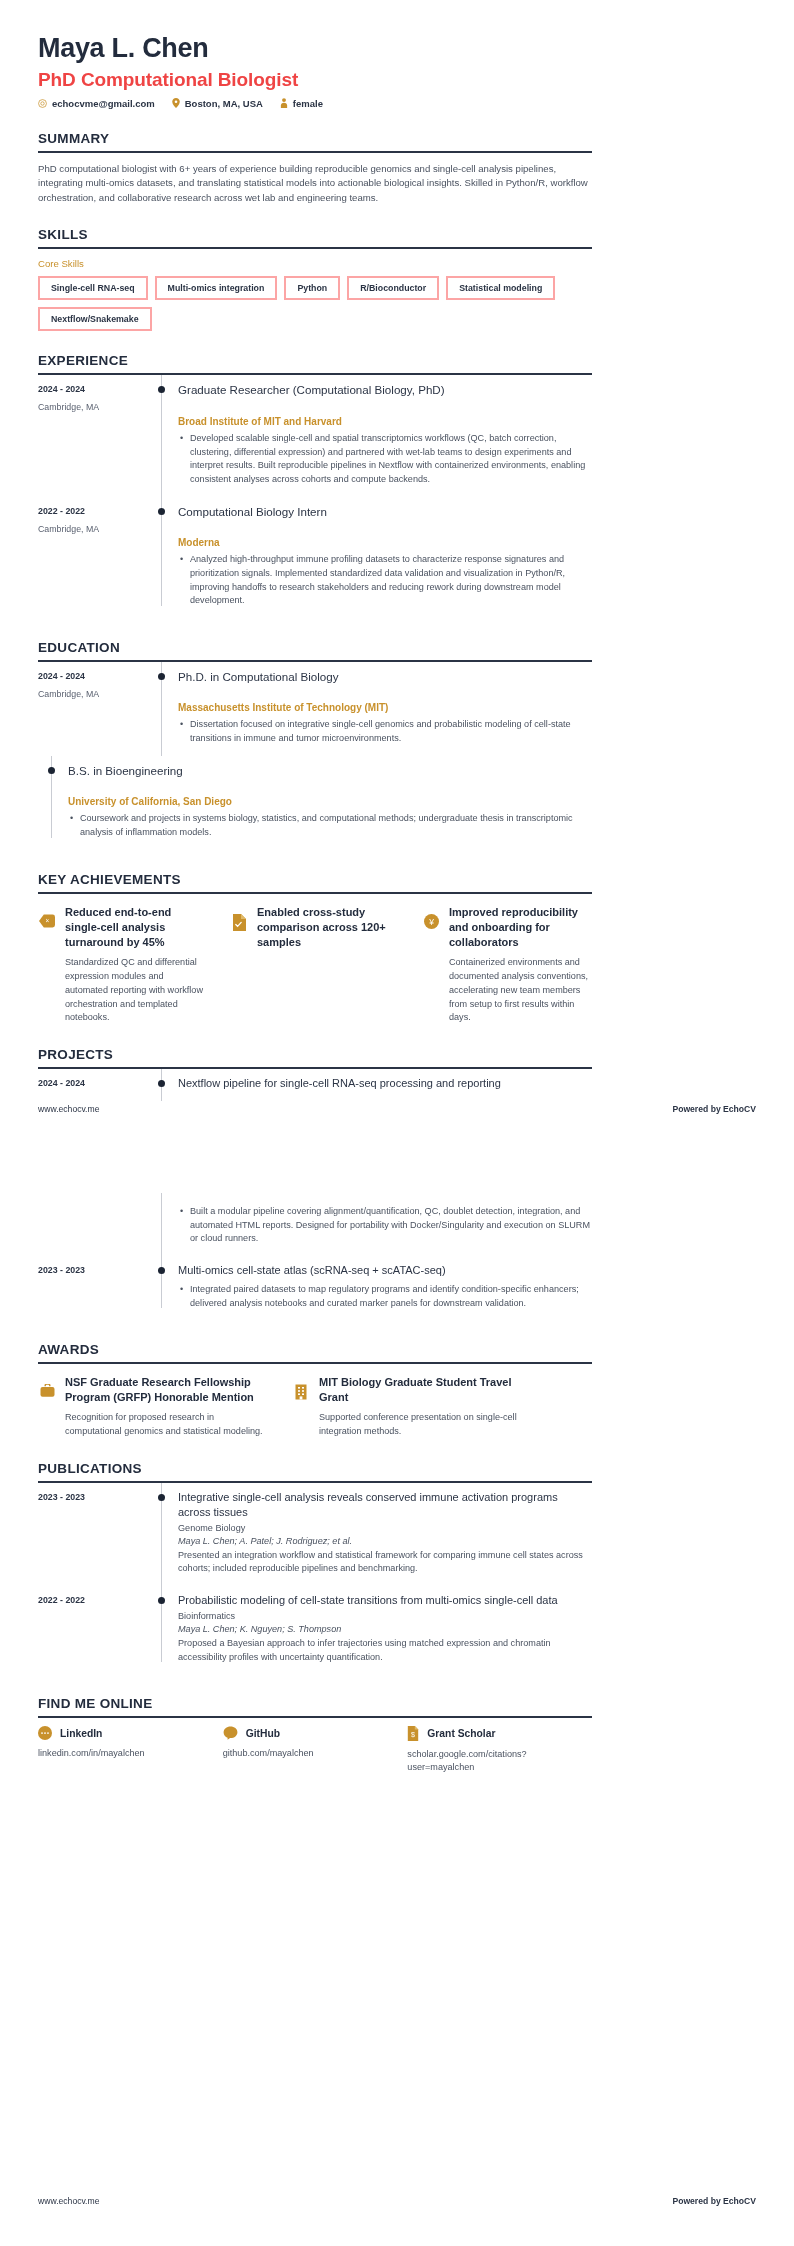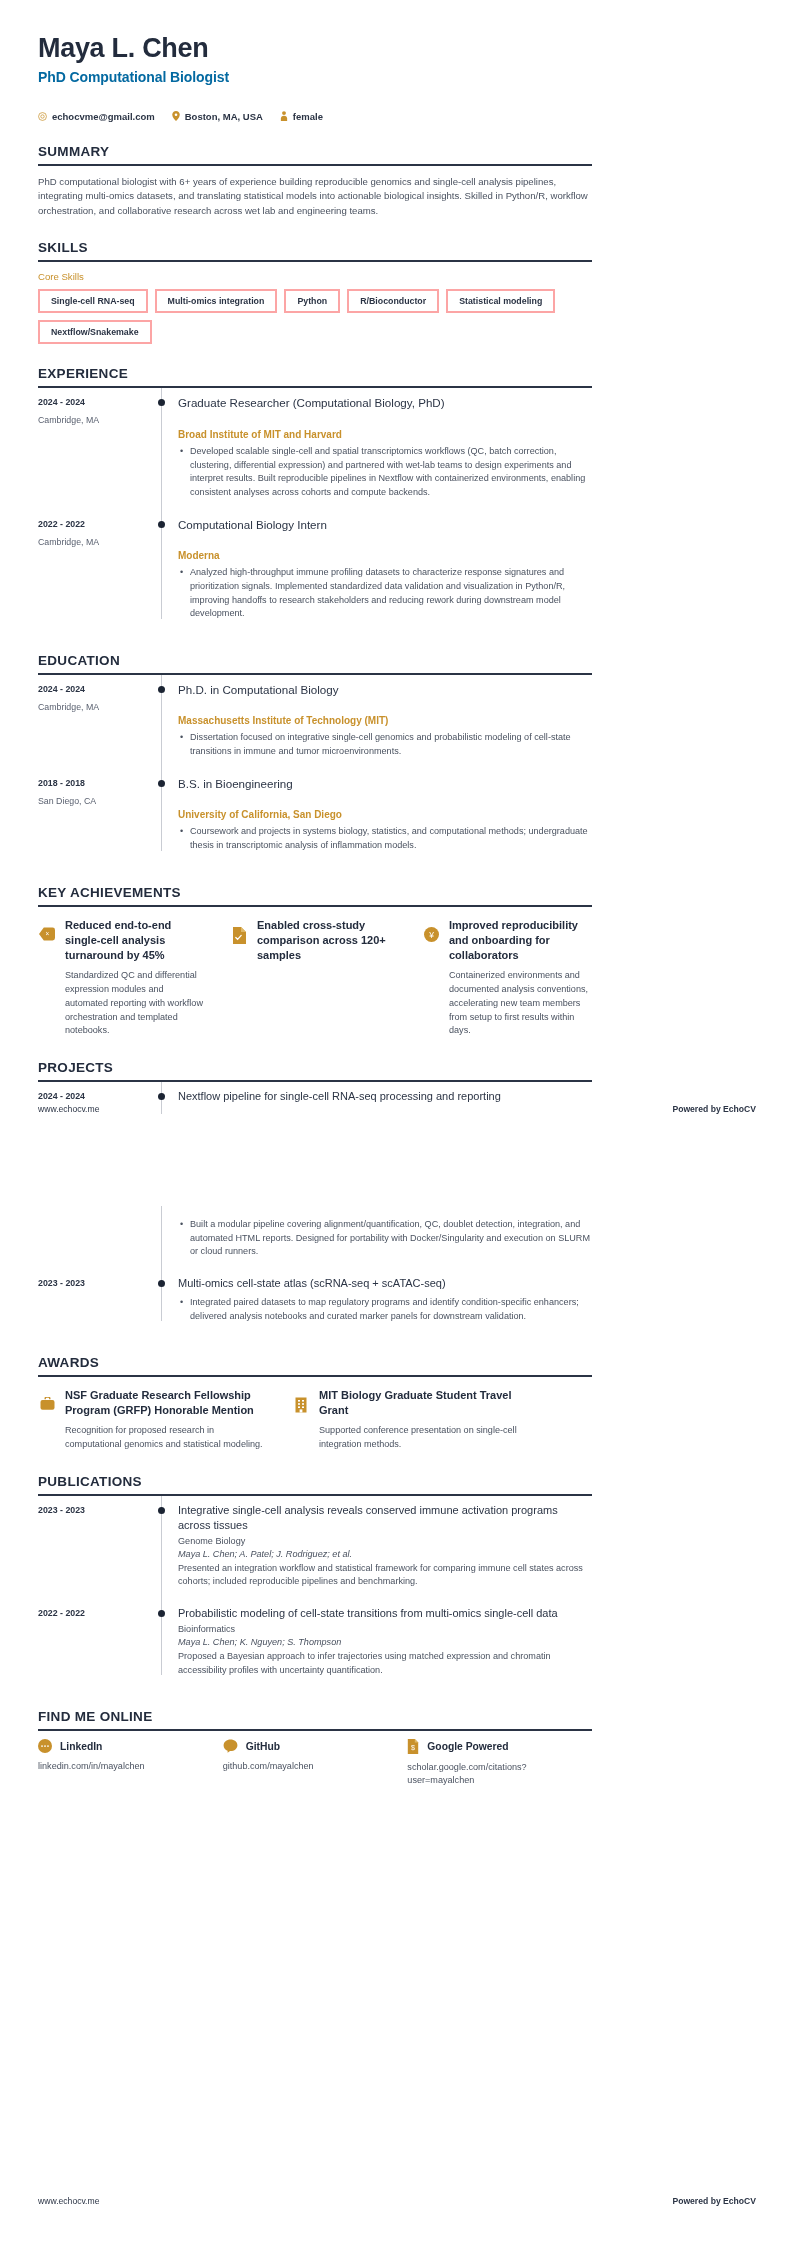--- a/index.html
+++ b/index.html
@@ -16,28 +16,28 @@
   
   .hdr { padding-top: 34px; }
   .hdr-name {
     font-size: 27px;
     font-weight: bold;
     color: #232c3d;
     letter-spacing: -0.3px;
     line-height: 1.1;
   }
   .hdr-title {
-    font-size: 14px;
-    font-weight: bold;
-    color: #0369a1;
+    font-size: 19px;
+    font-weight: bold;
+    color: #ef4444;
     margin-top: 5px;
     letter-spacing: -0.1px;
   }
   .hdr-contacts {
-    margin-top: 26px;
+    margin-top: 7px;
     display: flex;
     align-items: center;
     gap: 17px;
     font-size: 9.5px;
     font-weight: bold;
     color: #2b3445;
   }
   .contact { display: flex; align-items: center; gap: 5px; }
   .c-ico { color: #c8912c; display: inline-flex; align-items: center; }
 
@@ -315,24 +315,20 @@
         <div class="e-bullets">
           <div class="bullet">
             <span class="bdot">•</span>
             <span class="btxt">Dissertation focused on integrative single-cell genomics and probabilistic modeling of cell-state transitions in immune and tumor microenvironments.</span>
           </div>
         </div>
       </div>
     </div>
 
     <div class="entry last">
-      <div class="entry-left">
-        <div class="e-date">2018 - 2018</div>
-        <div class="e-loc">San Diego, CA</div>
-      </div>
       <div class="entry-line">
           <span class="dot"></span>
         </div>
       <div class="entry-body">
         <div class="e-role">B.S. in Bioengineering</div>
         <div class="e-org">University of California, San Diego</div>
         <div class="e-bullets">
           <div class="bullet">
             <span class="bdot">•</span>
             <span class="btxt">Coursework and projects in systems biology, statistics, and computational methods; undergraduate thesis in transcriptomic analysis of inflammation models.</span>
@@ -554,21 +550,21 @@
 
       <div class="linkcol">
         <div class="link-head">
           <span class="link-ico">
             <svg width="12" height="15" viewBox="0 0 12 15">
                 <path d="M0.8 0h7L11.2 3.4V15H0.8z" fill="#c8912c"></path>
                 <path d="M7.8 0l3.4 3.4H7.8z" fill="#e0b968"></path>
                 <text x="6" y="11.3" font-size="7" fill="#fff" text-anchor="middle" font-family="sans-serif">$</text>
               </svg>
           </span>
-          <span class="link-label">Google Powered</span>
+          <span class="link-label">Grant Scholar</span>
         </div>
         <div class="link-url">scholar.google.com/citations?user=mayalchen</div>
       </div>
 
     </div>
   </div>
 
 </div>
 
 <div class="pfoot footer-mid">

